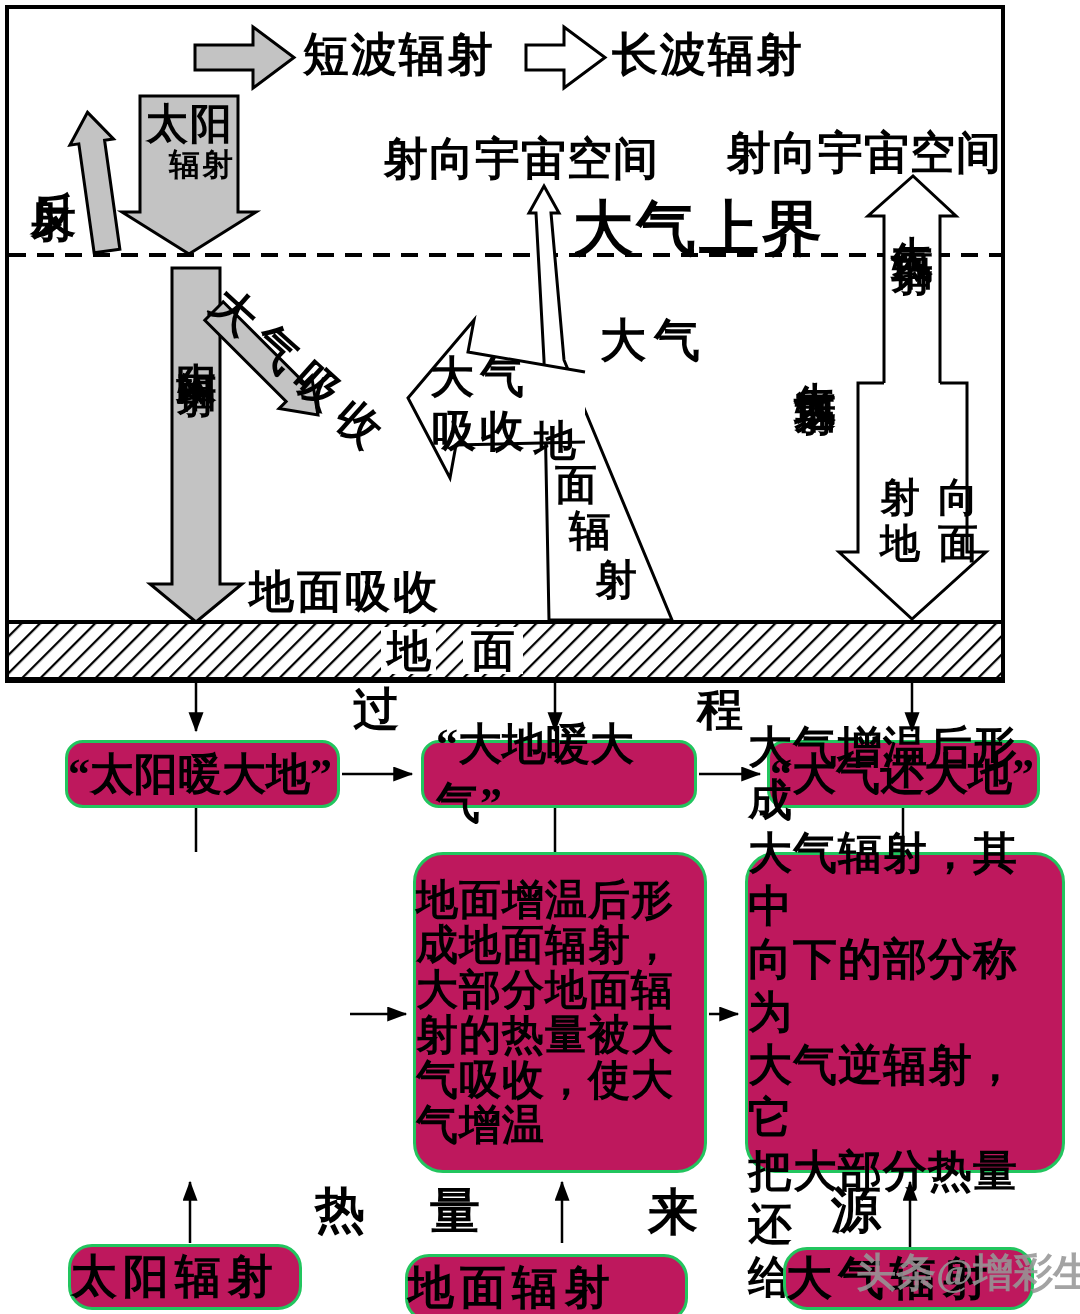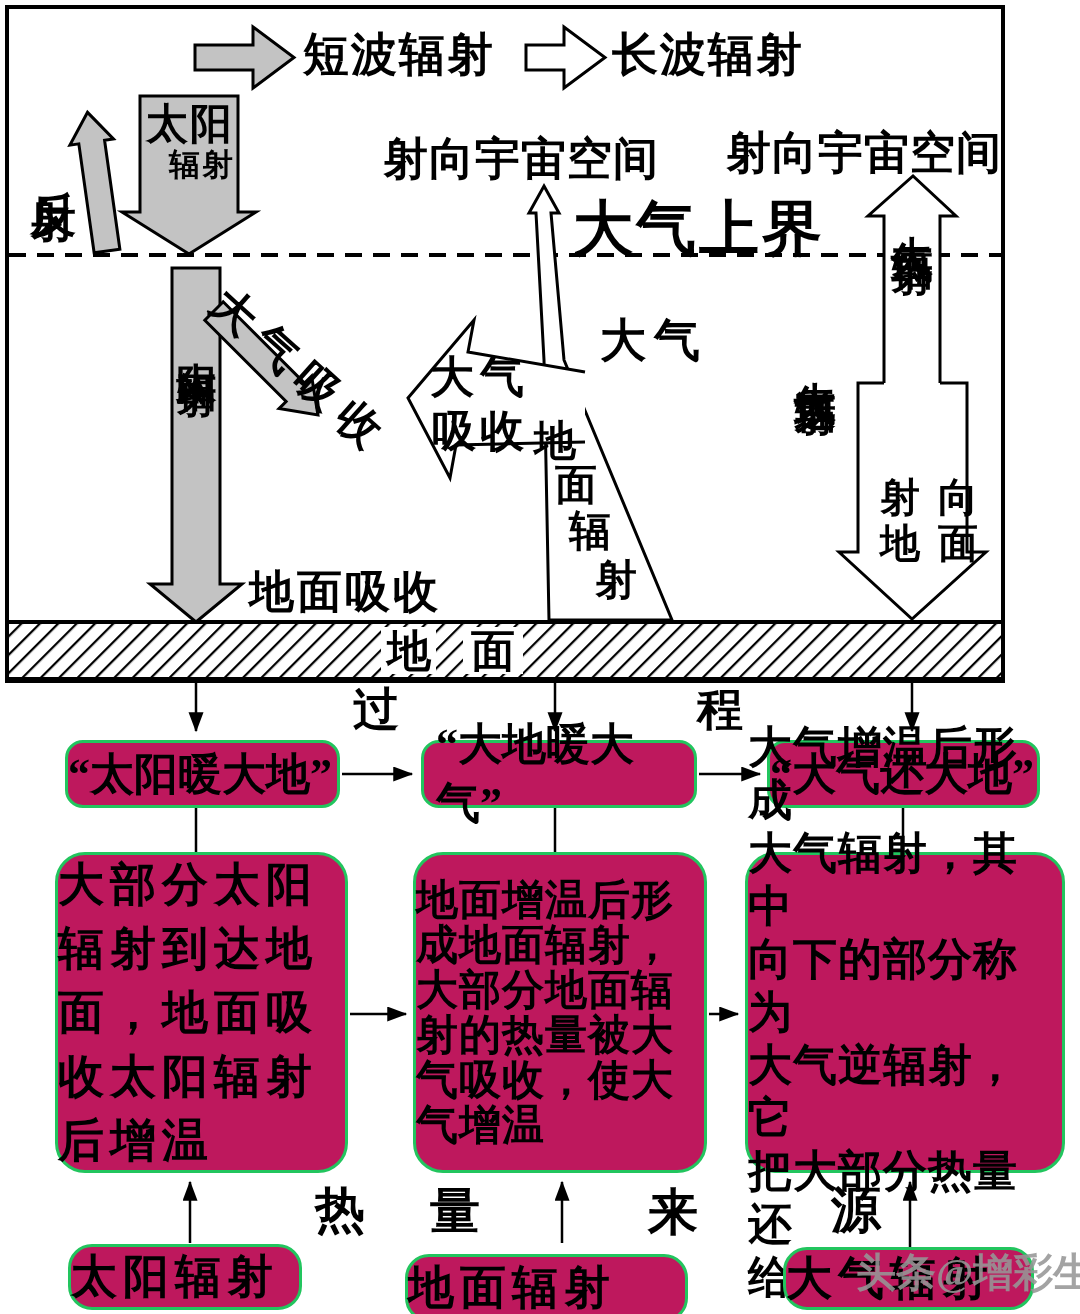--- a/index.html
+++ b/index.html
@@ -121,27 +121,20 @@
   <div class="box pbox" style="left:65px;top:740px;width:275px;height:68px;">
     <span>“太阳暖大地”</span>
   </div>
   <div class="box pbox" style="left:421px;top:740px;width:276px;height:68px;padding-left:12px;">
     <span>“大地暖大气”</span>
   </div>
   <div class="box pbox" style="left:767px;top:740px;width:273px;height:68px;">
     <span>“大气还大地”</span>
   </div>
 
-  <div class="box dbox" style="left:55px;top:852px;width:293px;height:321px;">
-    <div class="dtext" style="font-size:46px;line-height:64px;letter-spacing:6px;">大部分太阳
-辐射到达地
-面，地面吸
-收太阳辐射
-后增温</div>
-  </div>
   <div class="box dbox" style="left:413px;top:852px;width:294px;height:321px;">
     <div class="dtext" style="font-size:42px;line-height:45px;letter-spacing:1px;">地面增温后形
 成地面辐射，
 大部分地面辐
 射的热量被大
 气吸收，使大
 气增温</div>
   </div>
   <div class="box dbox" style="left:745px;top:852px;width:320px;height:321px;">
     <div class="dtext" style="font-size:44px;line-height:53px;letter-spacing:1px;">大气增温后形成

